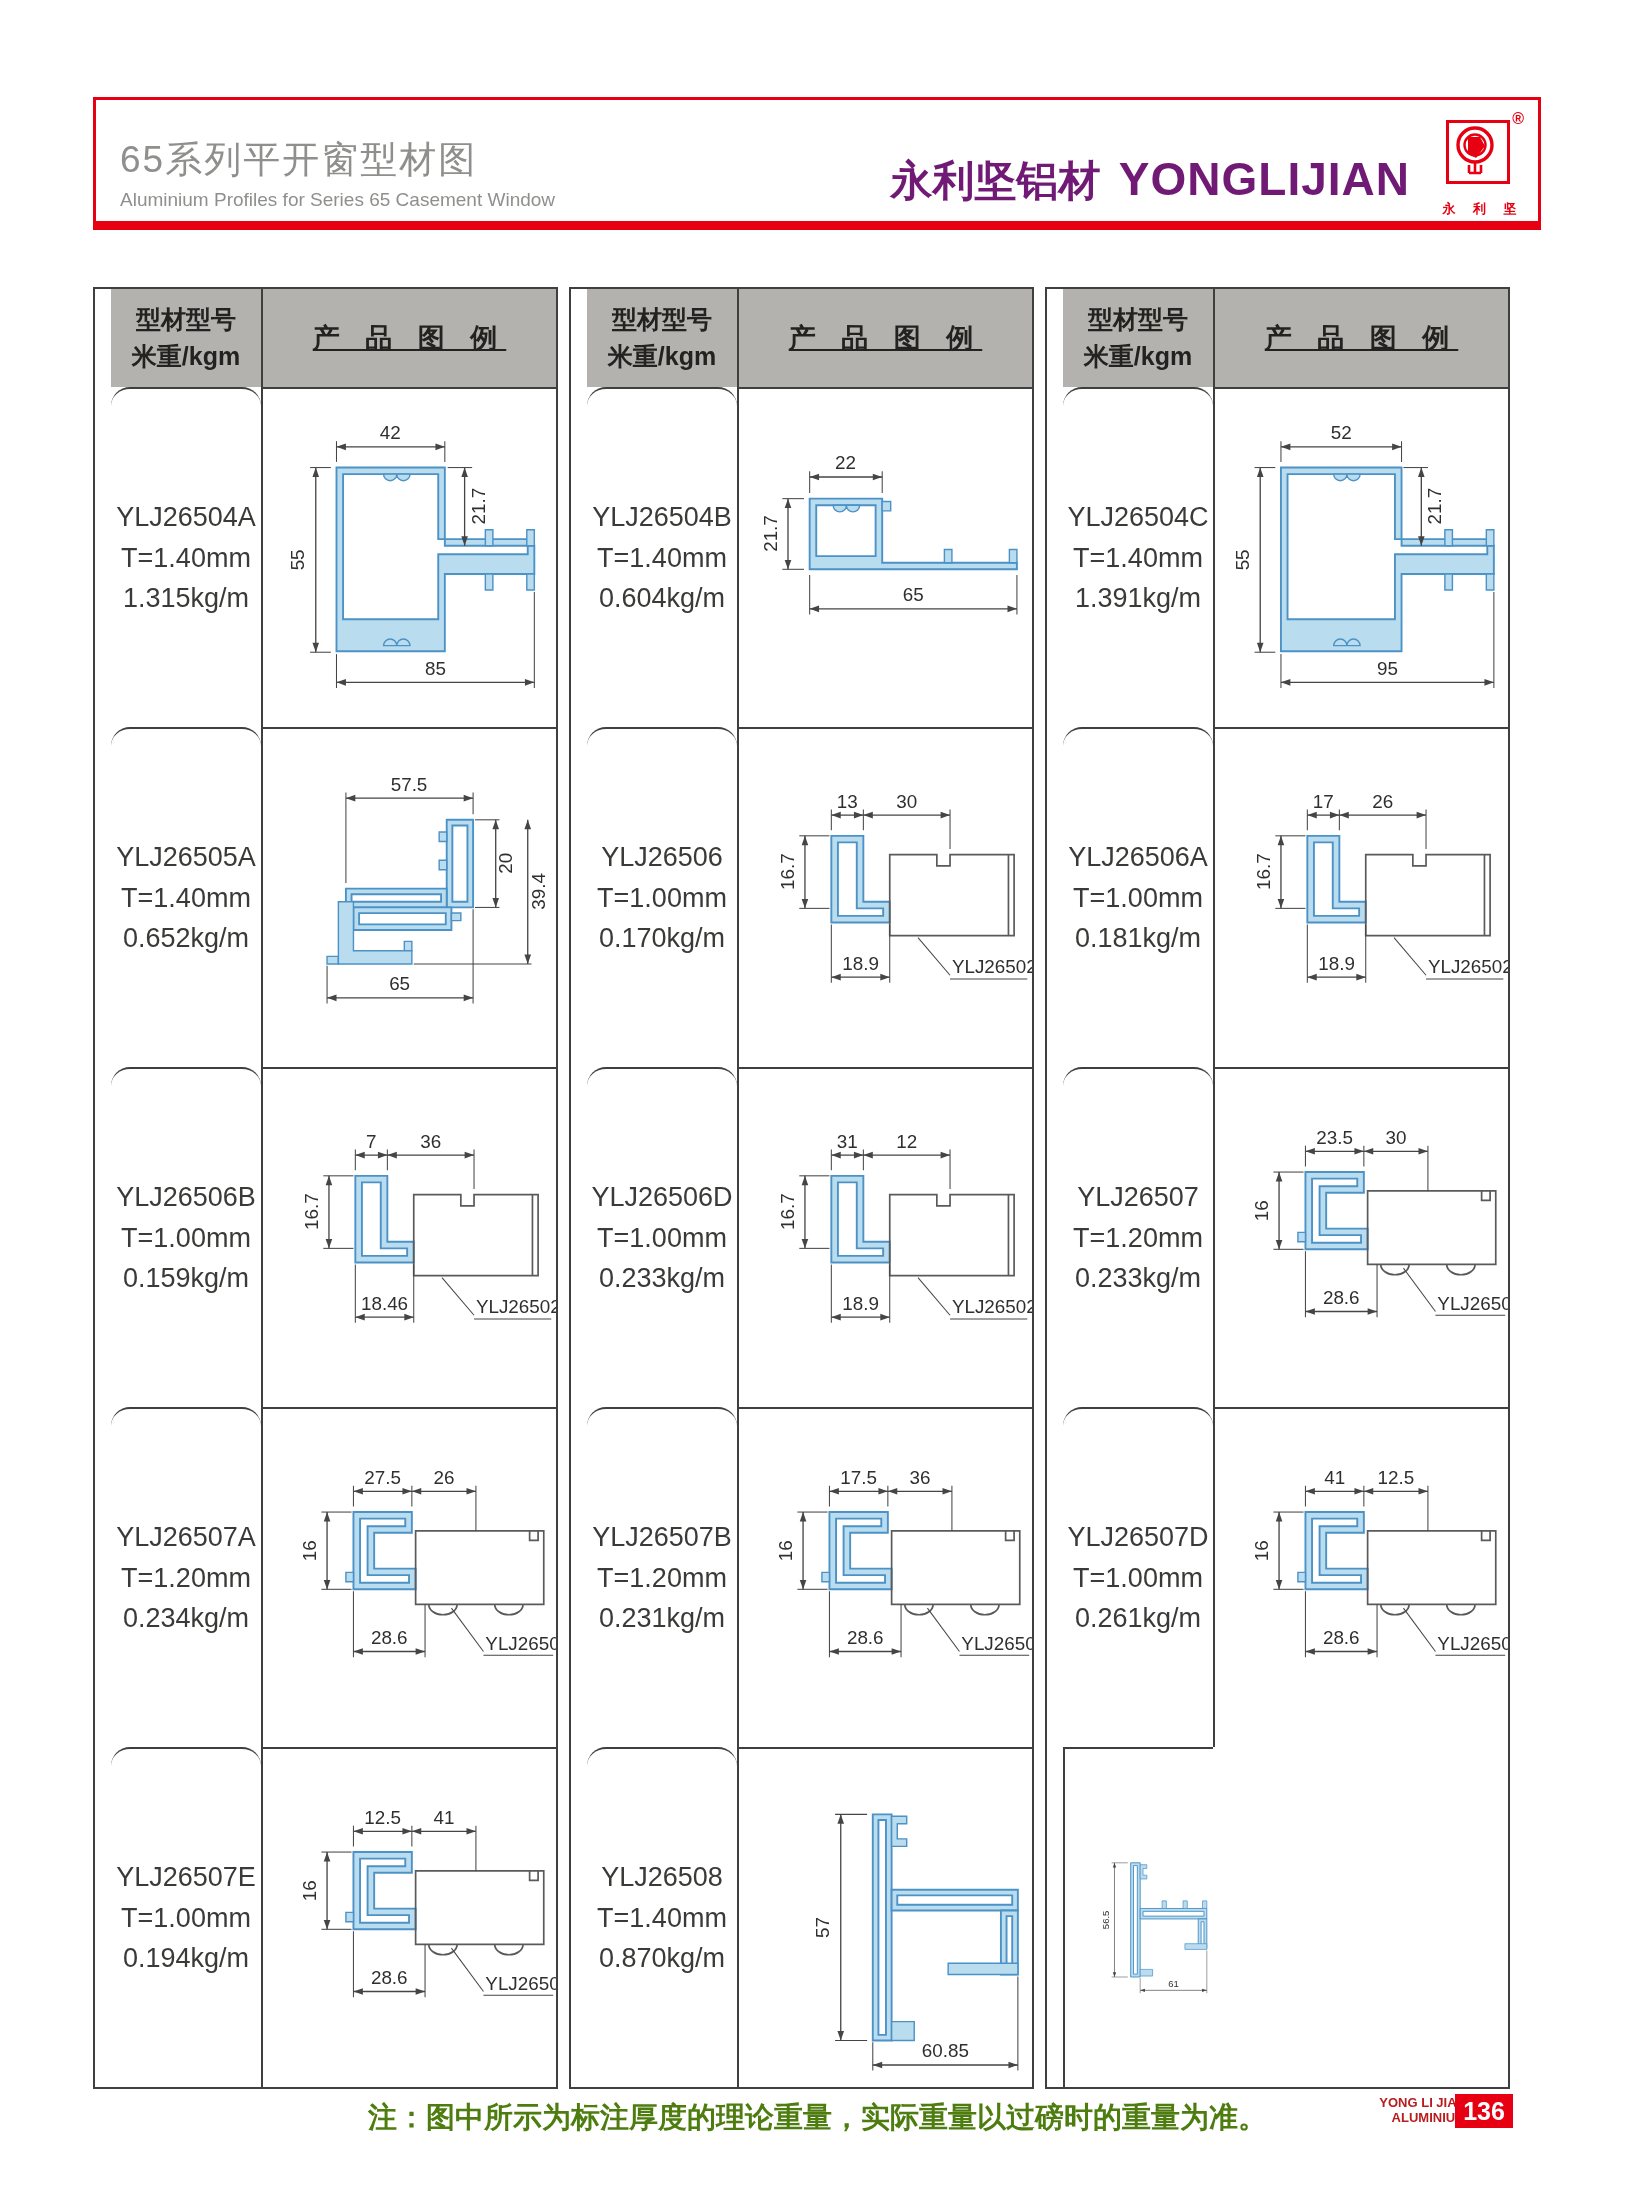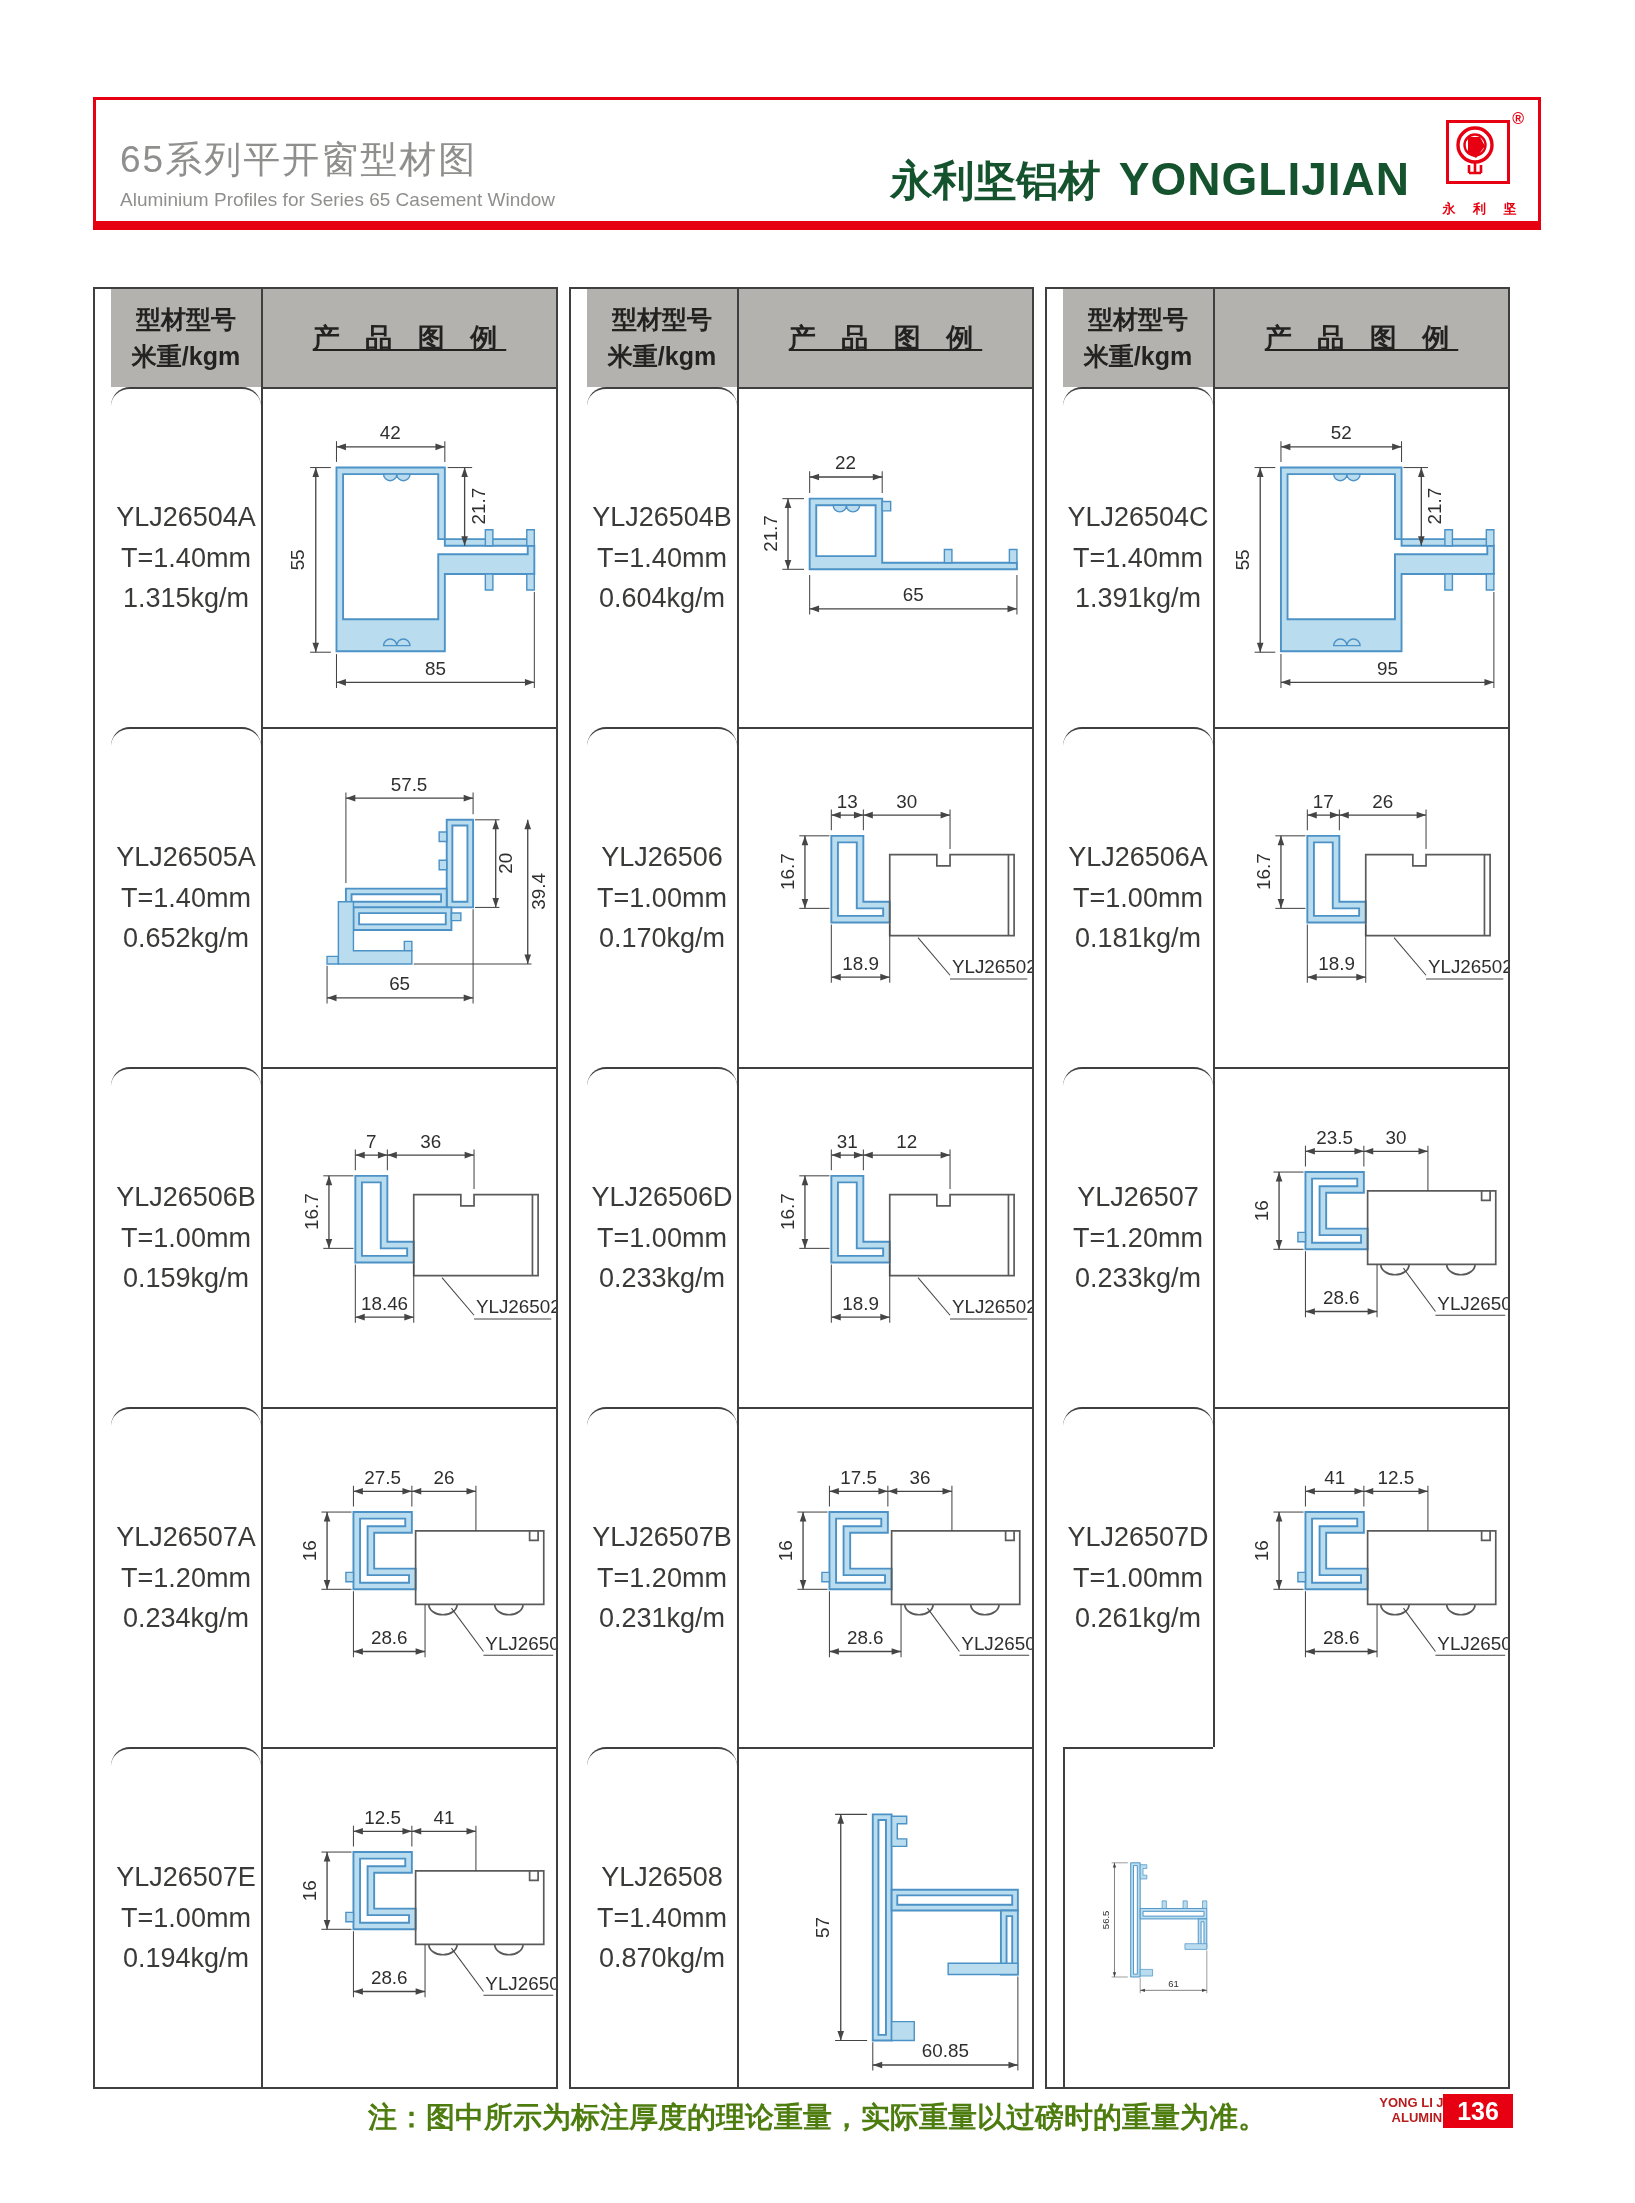--- a/index.html
+++ b/index.html
@@ -5,21 +5,21 @@
   html,body{margin:0;padding:0;background:#ffffff;}
   body{width:1635px;height:2203px;position:relative;font-family:"Liberation Sans",sans-serif;color:#333;}
   .page{position:absolute;inset:0;background:#fff;overflow:hidden;}
 
   
   .hdrbox{position:absolute;left:93px;top:97px;width:1448px;height:133px;box-sizing:border-box;
           border:3px solid #e60012;border-bottom:9px solid #e60012;background:#fff;}
   .titleblk{position:absolute;left:24px;bottom:10px;}
   .title-cn{font-size:37px;color:#8f8f8d;letter-spacing:2px;}
   .title-en{font-size:19px;color:#8f8f8d;margin-top:4px;}
-  .brandblk{position:absolute;right:128px;bottom:12px;color:#14532d;font-weight:bold;white-space:nowrap;}
+  .brandblk{position:absolute;right:128px;bottom:12px;color:#701a75;font-weight:bold;white-space:nowrap;}
   .brand-cn{font-size:42px;display:inline-block;vertical-align:baseline;}
   .brand-en{font-size:46px;display:inline-block;margin-left:14px;letter-spacing:1px;vertical-align:baseline;}
   .logoblk{position:absolute;right:12px;top:14px;width:86px;height:104px;}
   .logosq{position:absolute;left:6px;top:6px;width:58px;height:58px;border:3px solid #e60012;}
   .logoreg{position:absolute;right:2px;top:-4px;color:#e60012;font-size:16px;font-weight:bold;}
   .logochars{position:absolute;left:0;bottom:0;width:100%;text-align:center;color:#e60012;font-size:13px;letter-spacing:7px;font-weight:bold;}
 
   
   .tgroup{position:absolute;top:287px;width:465px;box-sizing:border-box;border:2px solid #3f3f3f;background:#fff;
           display:grid;grid-template-columns:150px 1fr;grid-template-rows:98px repeat(5,340px);padding-left:16px;}
@@ -41,21 +41,21 @@
   .ref{fill:none;stroke:#5a5a5a;stroke-width:1.8;}
   .dl{stroke:#454545;stroke-width:1.4;fill:none;}
   .ext{stroke:#454545;stroke-width:1.1;fill:none;}
   .ah{fill:#454545;stroke:none;}
   .dimt{font-size:20px;fill:#2f2f2f;}
   .reft{font-size:20px;fill:#2f2f2f;}
 
   
   .note{position:absolute;left:0;top:2098px;width:100%;text-align:center;font-size:29px;font-weight:bold;color:#4d7c0f;}
   .fbrand{position:absolute;right:169px;top:2096px;text-align:right;color:#b91c1c;font-size:13px;font-weight:bold;line-height:1.15;}
-  .pagenum{position:absolute;right:122px;top:2094px;width:70px;height:34px;background:#e60012;color:#fff;
+  .pagenum{position:absolute;right:122px;top:2094px;width:58px;height:34px;background:#e60012;color:#fff;
            display:flex;align-items:center;justify-content:center;font-size:25px;font-weight:bold;}
 </style>
 </head>
 <body>
 
 <div class="page">
 
   <div class="hdrbox">
     <div class="titleblk">
       <div class="title-cn">65系列平开窗型材图</div>

